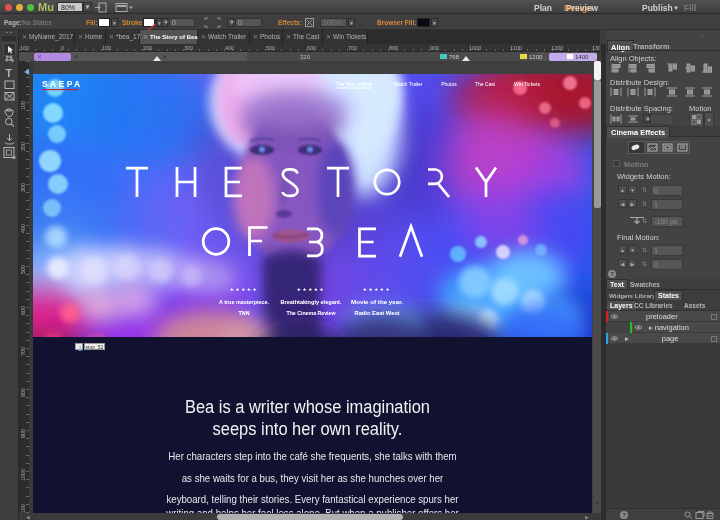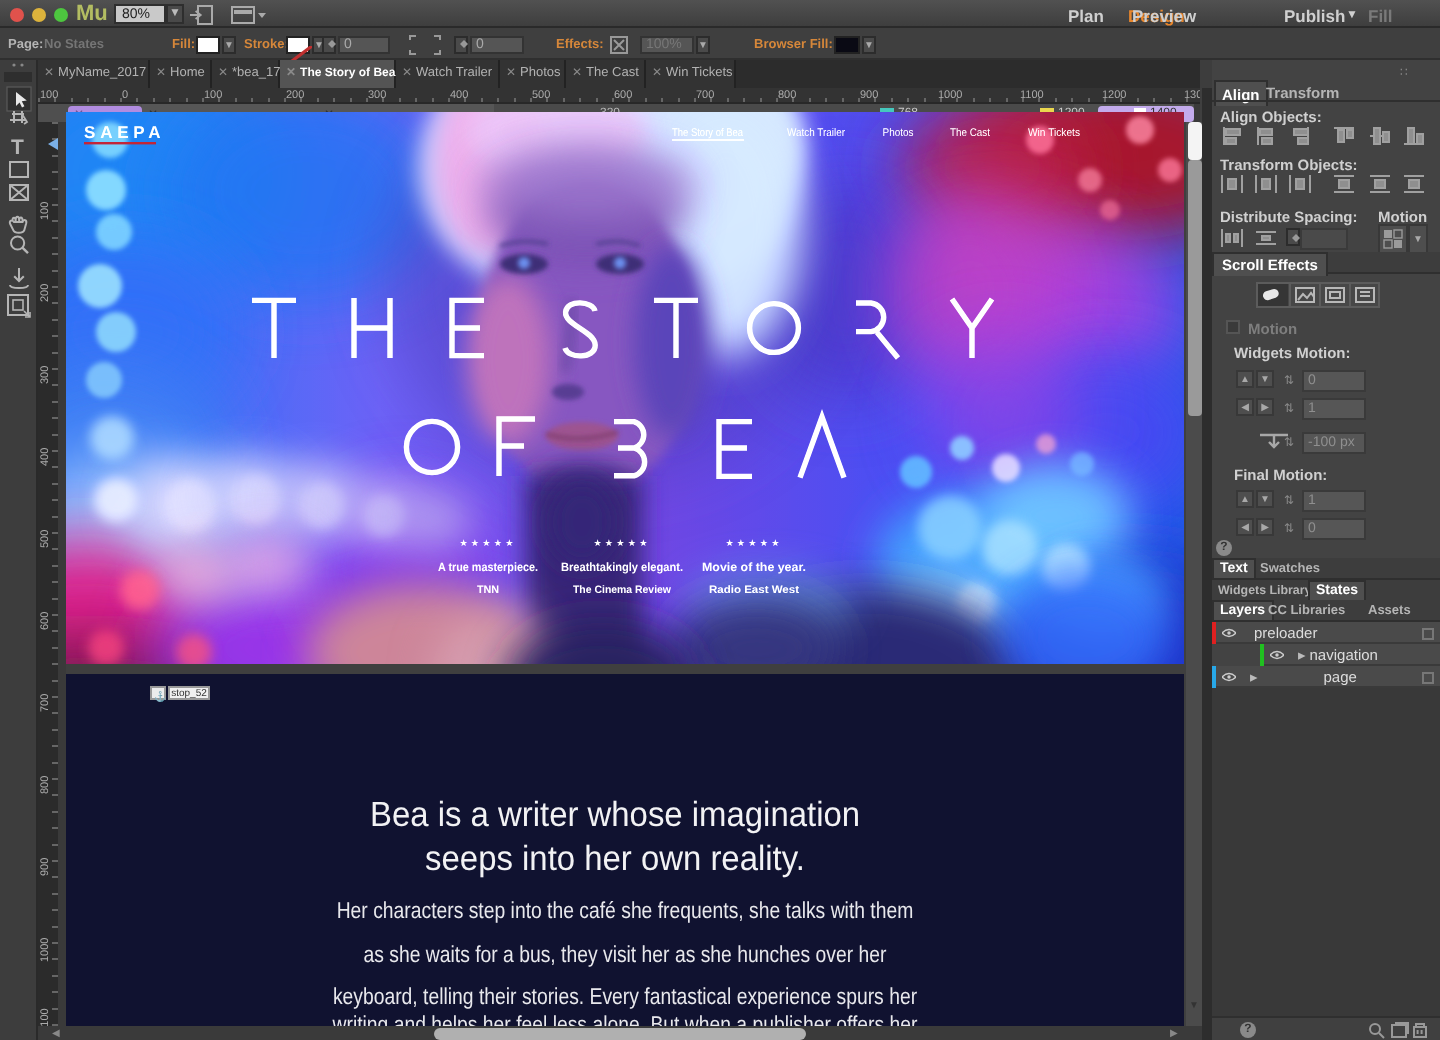--- a/index.html
+++ b/index.html
@@ -48,21 +48,21 @@
   border-bottom:1px solid #282828; }
 #hruler span { position:absolute; top:1px; font-size:5.5px; color:#ababab; }
 #bpbar { left:19px; top:52px; width:581px; height:9px; background:#4f4f4f; overflow:hidden; }
 #lefttool { left:0; top:30px; width:19px; height:490px; background:#3d3d3d; border-right:1px solid #2a2a2a; }
 #vruler { left:19px; top:61px; width:10px; height:459px; background:#2b2b2b; overflow:hidden; }
 #vruler span { position:absolute; left:1px; font-size:5.5px; color:#ababab;
   transform:rotate(-90deg); transform-origin:left top; }
 
 
 #pasteL { left:29px; top:61px; width:4px; height:452px; background:#3a3a3a; }
-#hero { left:33px; top:56px; width:559px; height:276px; }
+#hero { left:33px; top:74px; width:559px; height:276px; }
 #hero svg { filter:saturate(1.22) brightness(1.03); }
 #navy { left:33px; top:337px; width:559px; height:176px; background:#101230; overflow:hidden; }
 #navy .h1 { position:absolute; left:0; width:559px; text-align:center; color:#f2f2f4;
   font-size:17.5px; transform:translateX(-5px) scaleX(0.94); }
 #navy .p { position:absolute; left:0; width:559px; text-align:center; color:#e8e8ec; font-size:11.5px; transform:scaleX(0.84); }
 #anchortag { position:absolute; left:42px; top:6px; width:8px; height:7px; background:#ececec;
   border:1px solid #999; }
 #anchortag:before { content:"\2693"; position:absolute; left:1px; top:0.5px; font-size:5px; color:#444; }
 #anchortag2 { position:absolute; left:51px; top:6px; width:21px; height:7px; background:#f0f0f0;
   border:1px solid #999; font-size:5px; color:#333; line-height:6.5px; text-align:center; }
@@ -72,21 +72,21 @@
 #vthumb { position:absolute; left:0.5px; top:0; width:7px; height:19px; background:#f4f4f4; border-radius:2px; }
 #vthumb2 { position:absolute; left:0.5px; top:19px; width:7px; height:128px; background:#9a9a9a; border-radius:2px; }
 #vsbtn { position:absolute; left:0; bottom:6px; width:8px; height:8px; color:#333; font-size:5px;
   text-align:center; line-height:8px; }
 #divider { left:601px; top:44px; width:5px; height:476px; background:#2d2d2d; }
 #hscroll { left:19px; top:513px; width:582px; height:7px; background:#3a3a3a; }
 #hthumb { position:absolute; left:198px; top:0.5px; width:186px; height:6px; background:#b0b0b0; border-radius:3px; }
 
 
 #panel { left:606px; top:30px; width:114px; height:490px; background:#434343; font-size:7.5px; color:#c9c9c9; }
-#panel .sec { position:absolute; font-weight:bold; color:#d0d0d0; }
+#panel .sec { position:absolute; font-weight:normal; color:#d0d0d0; }
 .ptab { position:absolute; background:#4f4f4f; border:1px solid #2f2f2f; border-bottom:none;
   color:#fff; font-weight:bold; font-size:7.5px; padding:1.5px 3px 1px 3px; }
 .ptabgray { position:absolute; color:#b5b5b5; font-weight:bold; font-size:7.5px; }
 .inbox { position:absolute; background:#565656; border:1px solid #3a3a3a; color:#8f8f8f;
   font-size:7px; line-height:9px; padding-left:2px; }
 .btn2 { position:absolute; width:9px; height:9px; background:#4e4e4e; border:1px solid #383838;
   color:#a8a8a8; font-size:5px; text-align:center; line-height:8px; }
 .lrow { position:absolute; left:0; width:114px; height:11px; background:#4a4a4a;
   border-bottom:1px solid #3a3a3a; color:#ddd; font-size:7.5px; line-height:11px; }
 .stripe { position:absolute; left:0; top:0; width:2px; height:11px; }
@@ -464,21 +464,21 @@
           <rect x="63" y="2" width="3" height="6"></rect>
           <rect x="67.5" y="2" width="3" height="4"></rect>
         <path d="M79,5 h10" fill="none"></path>
           <rect x="81" y="1" width="3" height="8"></rect>
           <rect x="85.5" y="3" width="3" height="5"></rect>
         <path d="M96,9 h10" fill="none"></path>
           <rect x="98" y="1" width="3" height="8"></rect>
           <rect x="102.5" y="4" width="3" height="5"></rect>
       </g>
     </svg>
-    <div class="sec" style="left:4px;top:48px;">Transform Objects:</div>
+    <div class="sec" style="left:4px;top:48px;">Distribute Design:</div>
     <svg style="position:absolute;left:0;top:57px;" width="114" height="10" viewBox="0 0 114 10">
       <g stroke="#a0a0a0" fill="#8f8f8f">
         <path d="M5,0.5 v9 M15,0.5 v9" fill="none"></path>
           <rect x="8" y="2.5" width="4" height="5"></rect>
         <path d="M22,0.5 v9 M32,0.5 v9" fill="none"></path>
           <rect x="25" y="2.5" width="4" height="5"></rect>
         <path d="M39,0.5 v9 M49,0.5 v9" fill="none"></path>
           <rect x="42" y="2.5" width="4" height="5"></rect>
         <path d="M61,1 h10 M61,9 h10" fill="none"></path>
           <rect x="63.5" y="3" width="5" height="4"></rect>
@@ -507,21 +507,21 @@
         <rect x="2" y="2" width="4" height="4"></rect>
             <rect x="7" y="7" width="4" height="4"></rect>
         <rect x="7" y="2" width="4" height="4" fill="none" stroke="#9a9a9a" stroke-width="0.7"></rect>
         <rect x="2" y="7" width="4" height="4" fill="none" stroke="#9a9a9a" stroke-width="0.7"></rect>
       </g>
         </svg>
     </div>
     <div style="position:absolute;left:98px;top:82px;width:10px;height:15px;background:#4e4e4e;border:1px solid #383838;color:#aaa;font-size:5px;text-align:center;line-height:14px;">▼</div>
 
     <div style="position:absolute;left:0;top:96px;width:114px;height:11px;background:#3d3d3d;border-bottom:1px solid #2f2f2f;"></div>
-    <div class="ptab" style="left:0px;top:96px;font-size:7.5px;padding:1px 4px;">Scroll Effects</div>
+    <div class="ptab" style="left:0px;top:96px;font-size:7.5px;padding:1px 4px;">Cinema Effects</div>
 
     <div style="position:absolute;left:22px;top:111px;width:62px;height:13px;border:1px solid #5c5c5c;background:#474747;"></div>
     <div style="position:absolute;left:23px;top:112px;width:15px;height:11px;background:#353535;"></div>
     <svg style="position:absolute;left:23px;top:112px;" width="61" height="11" viewBox="0 0 61 11">
       <g stroke="#b8b8b8" fill="none">
         <rect x="2.5" y="3" width="8" height="4.5" rx="2.2" fill="#e8e8e8" stroke="none" transform="rotate(-18 6.5 5.5)"></rect>
         <path d="M16,11 v-11 M31,11 v-11 M46,11 v-11" stroke="#5c5c5c"></path>
         <rect x="19" y="2" width="9" height="7"></rect>
           <path d="M20,8 l2.5,-3 2,2 2,-2.5 1.5,2"></path>
         <rect x="34" y="2" width="9" height="7"></rect>
@@ -567,21 +567,21 @@
     <div class="ptab" style="left:0px;top:270px;font-size:7px;padding:1px 3px;">Layers</div>
     <div class="ptabgray" style="left:28px;top:272px;font-size:6.5px;">CC Libraries</div>
     <div class="ptabgray" style="left:78px;top:272px;font-size:6.5px;">Assets</div>
 
     <div class="lrow" style="top:281px;">
       <div class="stripe" style="background:#e02020;"></div>
       <svg class="eye" viewBox="0 0 8 5">
           <path d="M0,2.5 q4,-4 8,0 q-4,4 -8,0" fill="none" stroke="#ccc" stroke-width="0.8"></path>
           <circle cx="4" cy="2.5" r="1" fill="#ccc"></circle>
         </svg>
-      <span style="margin-left:21px;">preloader</span>
+      <span style="margin-left:40px;">preloader</span>
       <div class="lcheck"></div>
     </div>
     <div class="lrow" style="top:292px;margin-left:24px;">
       <div class="stripe" style="background:#20c020;"></div>
       <svg class="eye" viewBox="0 0 8 5">
           <path d="M0,2.5 q4,-4 8,0 q-4,4 -8,0" fill="none" stroke="#ccc" stroke-width="0.8"></path>
           <circle cx="4" cy="2.5" r="1" fill="#ccc"></circle>
         </svg>
       <span style="margin-left:19px;color:#bbb;">▸</span><span style="margin-left:2px;">navigation</span>
       <div class="lcheck"></div>

